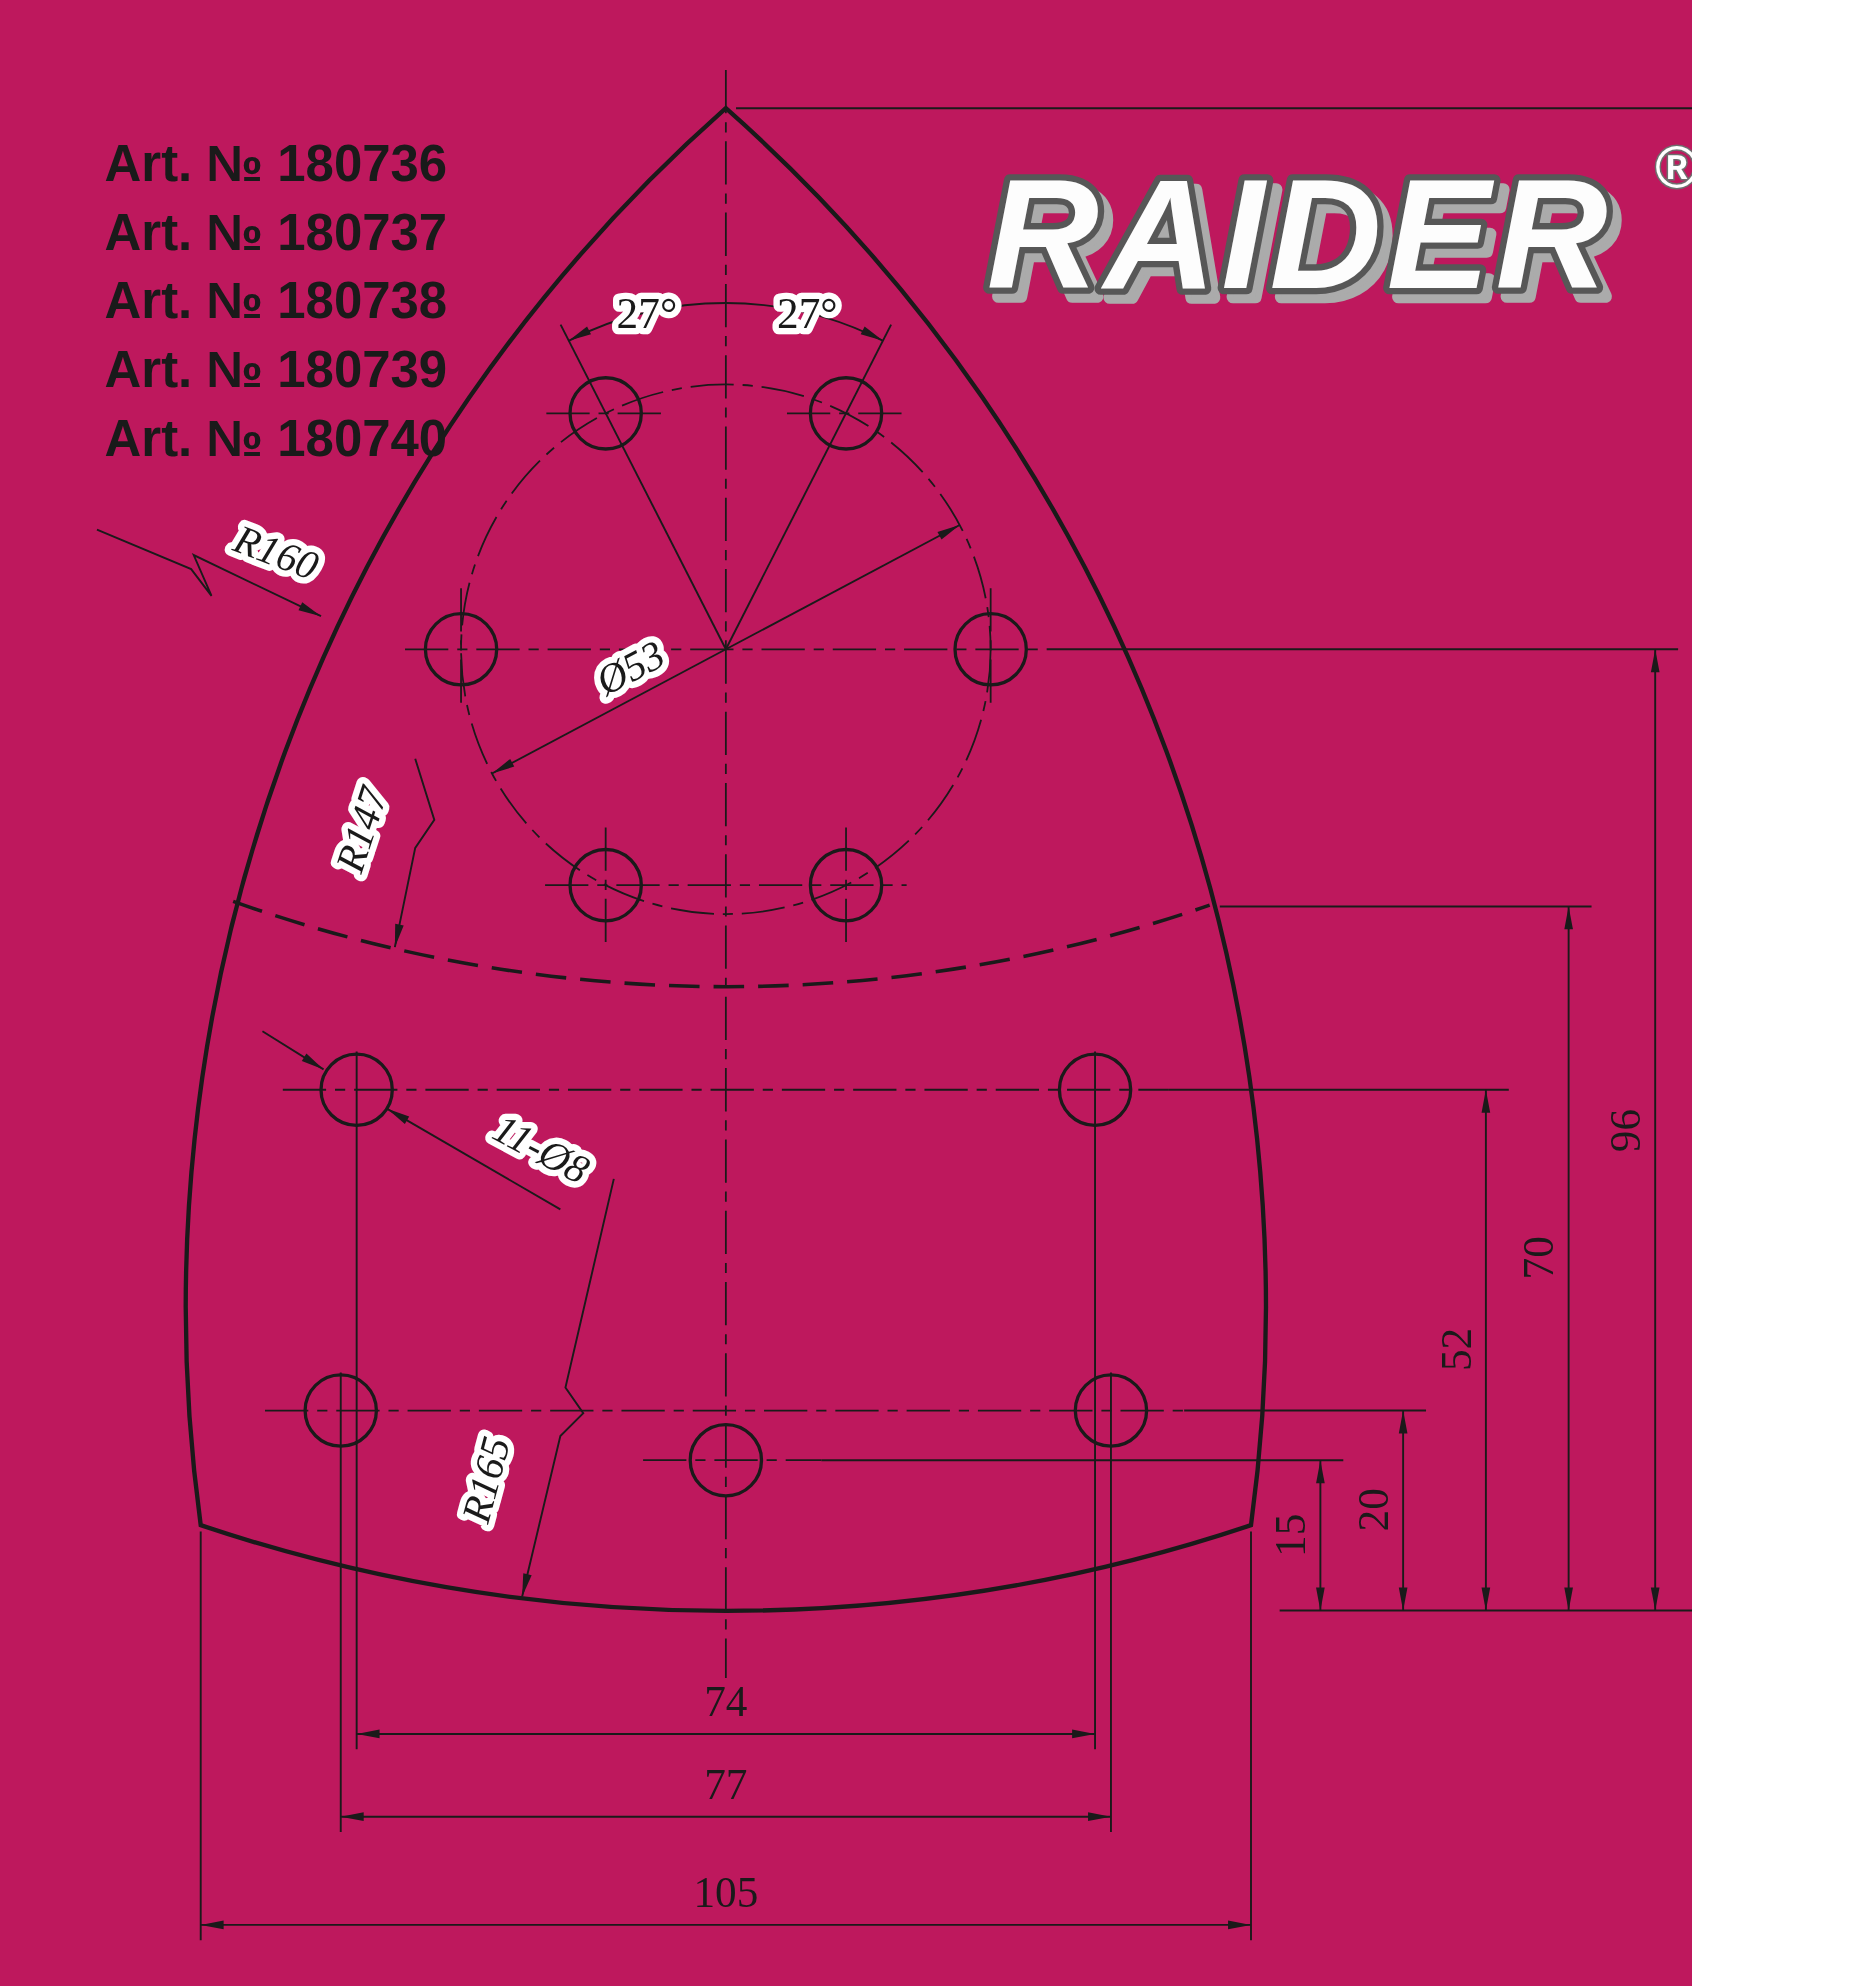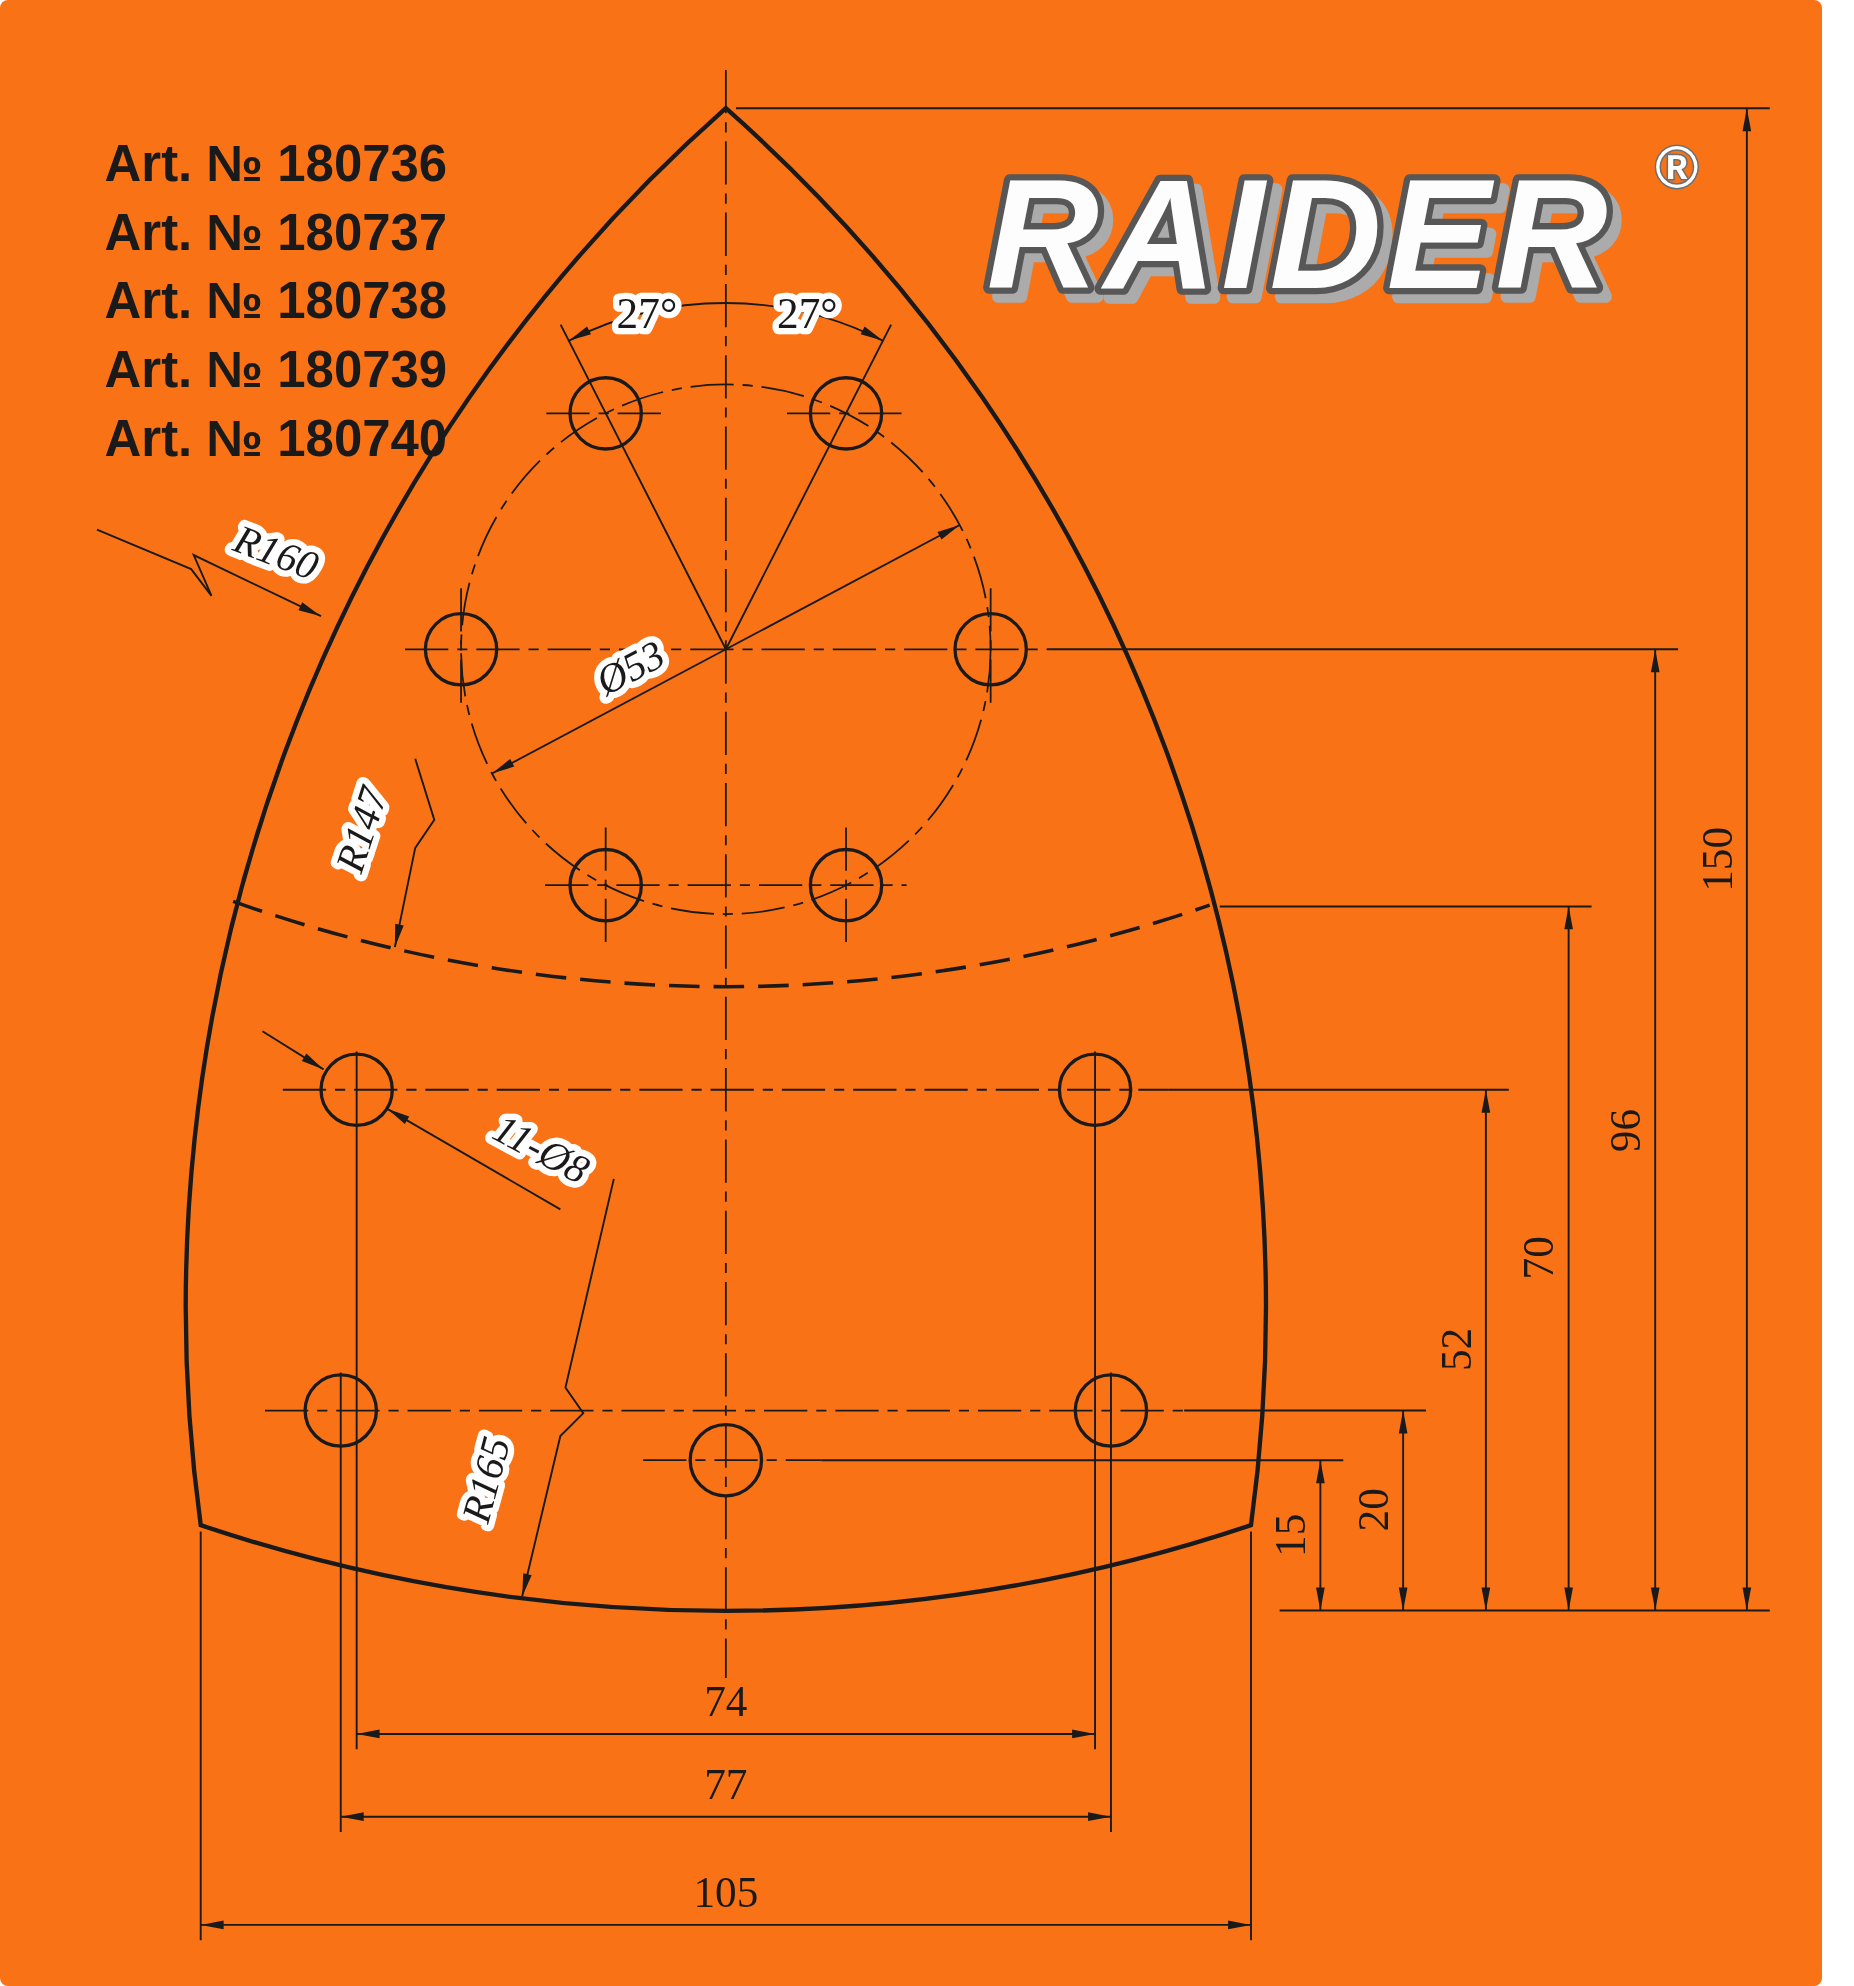--- a/index.html
+++ b/index.html
@@ -1,16 +1,16 @@
 <!DOCTYPE html>
 <html style="font-size:13.6px"><head>
 <meta charset="utf-8">
 <style>
   html,body{margin:0;padding:0;background:#ffffff;}
-  .frame{position:relative;width:1822px;height:1986px;background:#f97316;overflow:hidden;border-radius:8px;}
+  .frame{position:relative;width:1692px;height:1986px;background:#be185d;overflow:hidden;}
   svg{display:block;width:1854px;height:1986px;}
   .ln{stroke:#1a1a1a;fill:none;}
   .thick{stroke-width:3.4;}
   .thin{stroke-width:1.5;}
   .cl{stroke-width:1.4;stroke-dasharray:34 7 8 7;}
   .dsh{stroke-width:2.8;stroke-dasharray:24 11;}
   .hole{stroke:#1a1a1a;stroke-width:2.6;fill:none;}
   text{fill:#1a1a1a;}
   .dim{font-family:"Liberation Serif","DejaVu Serif",serif;font-size:34px;}
   .lbl{font-family:"Liberation Serif","DejaVu Serif",serif;font-style:italic;font-size:32px;}

